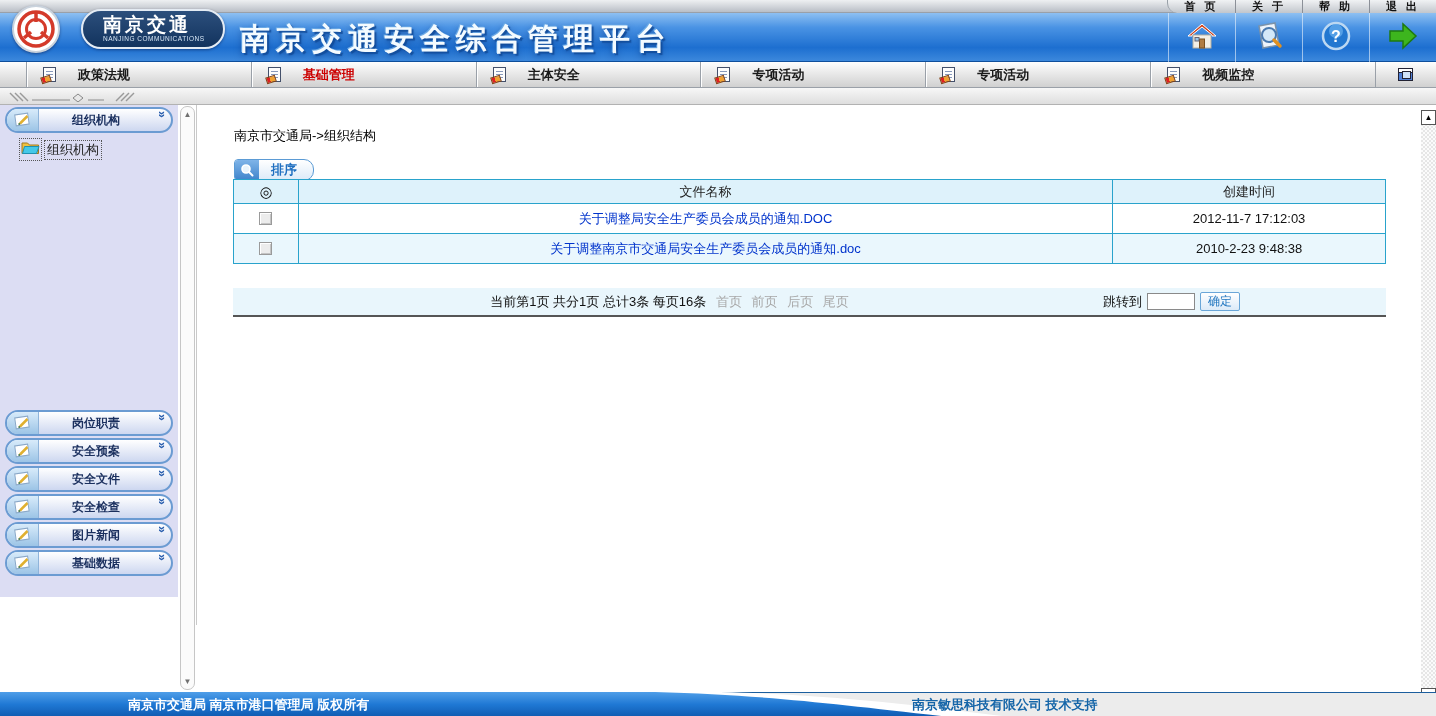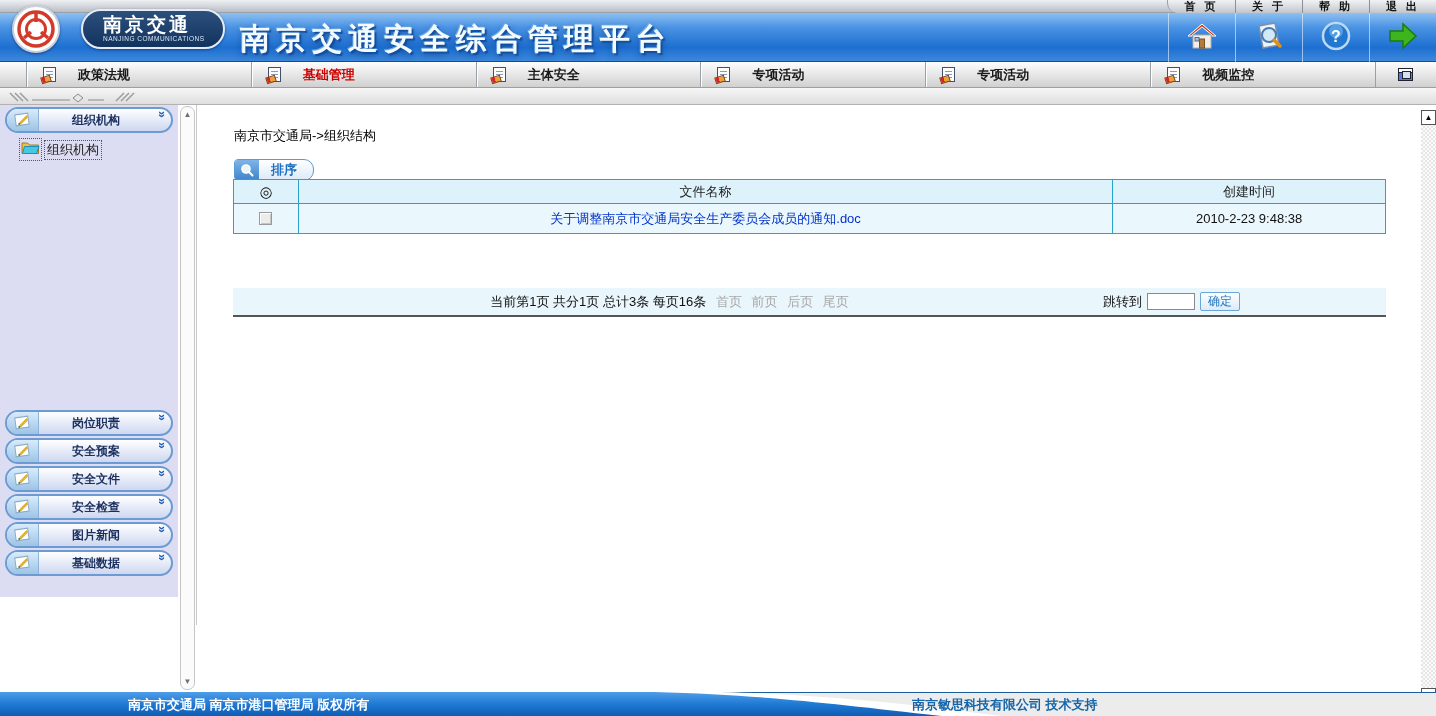--- a/index.html
+++ b/index.html
@@ -362,20 +362,27 @@
         <span class="txt">排序</span>
       </div>
 
       <table class="doc-table">
         <tbody>
             <tr>
           <th class="col-sel"><span class="selall">◎</span></th>
           <th class="col-name">文件名称</th>
           <th class="col-date">创建时间</th>
         </tr>
+        <tr>
+          <td>
+                <div class="checkbox"></div>
+              </td>
+          <td><a class="doc-link">关于调整局安全生产委员会成员的通知.DOC</a></td>
+          <td>2012-11-7 17:12:03</td>
+        </tr>
         <tr class="alt">
           <td>
                 <div class="checkbox"></div>
               </td>
           <td><a class="doc-link">关于调整南京市交通局安全生产委员会成员的通知.doc</a></td>
           <td>2010-2-23 9:48:38</td>
         </tr>
       </tbody>
         </table>
 

